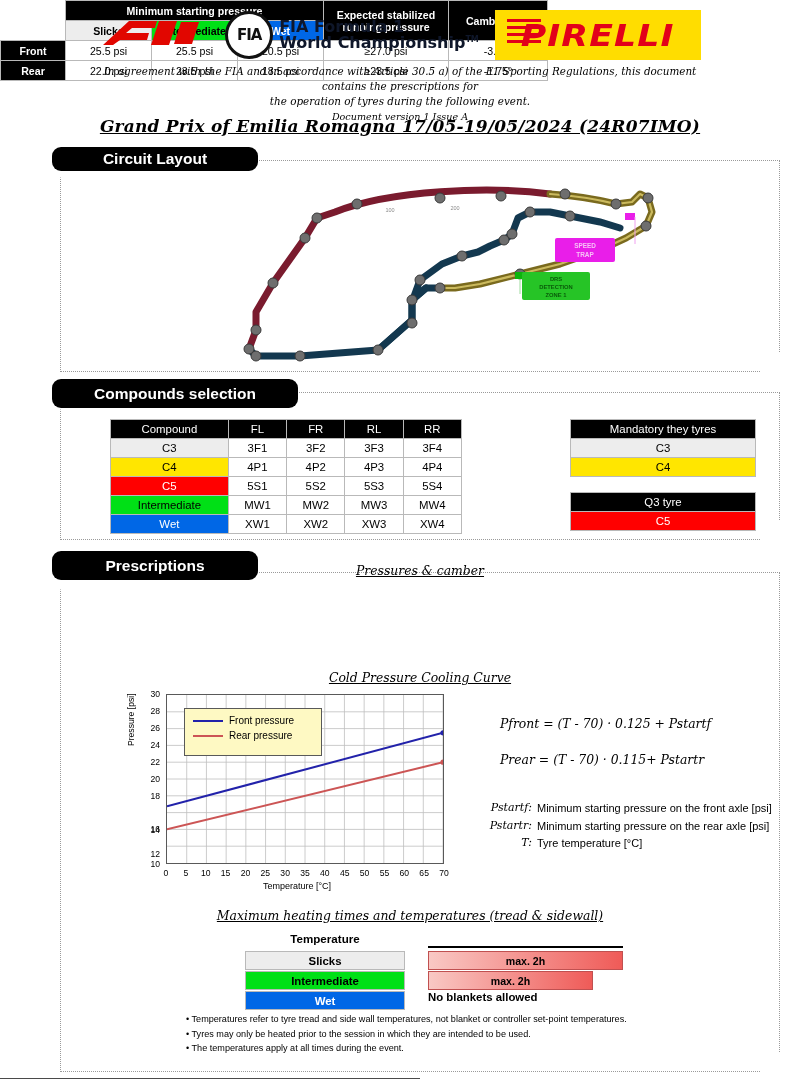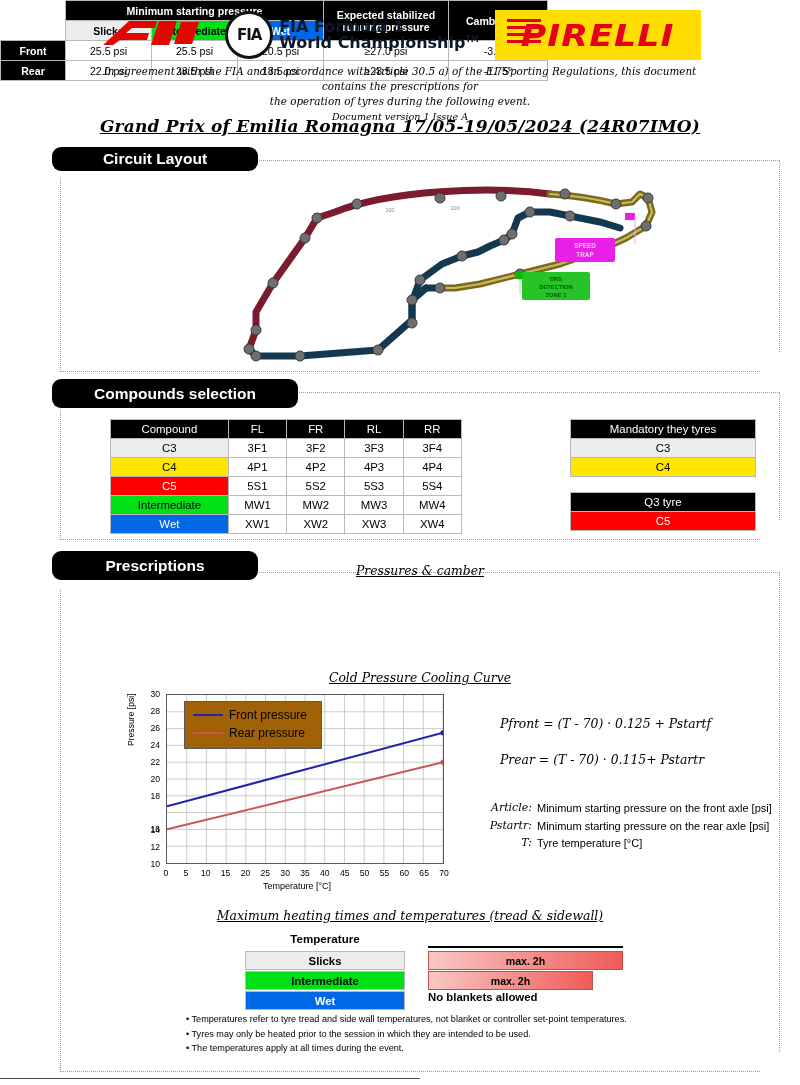--- a/index.html
+++ b/index.html
@@ -81,22 +81,22 @@
   #tbl-press .cam{width:96px;}
 
   
   #chart{position:absolute;left:132px;top:688px;width:330px;height:210px;}
   .yaxis-title{position:absolute;left:-6px;top:58px;transform:rotate(-90deg);transform-origin:left top;
        font-size:8.6px;white-space:nowrap;}
   .xaxis-title{position:absolute;left:0;top:193px;width:330px;text-align:center;font-size:9px;}
   .ytick{position:absolute;right:0;font-size:8.6px;text-align:right;width:20px;transform:translateY(-50%);}
   .xtick{position:absolute;font-size:8.6px;text-align:center;width:20px;transform:translateX(-50%);}
   .plot{position:absolute;left:34px;top:6px;width:278px;height:170px;border:1px solid #595959;box-sizing:border-box;background:#fff;}
-  .legendbox{position:absolute;left:52px;top:13px;width:136px;height:42px;background:#a16207;border:1px solid #595959;
-       font-size:12px;padding:4px 0 0 0;z-index:3;}
+  .legendbox{position:absolute;left:52px;top:20px;width:136px;height:42px;background:#fef9c3;border:1px solid #595959;
+       font-size:10px;padding:4px 0 0 0;z-index:3;}
   .legrow{display:flex;align-items:center;gap:6px;padding:2px 0 2px 8px;}
   .legline{width:30px;height:2px;display:inline-block;}
 
   
   .formula{position:absolute;font-family:"DejaVu Serif",serif;font-style:italic;font-size:12.4px;}
   #f1{left:500px;top:716px;}
   #f2{left:500px;top:752px;}
   .defs{position:absolute;left:480px;top:800px;width:300px;font-size:11px;line-height:1.5;}
   .defs .row{display:flex;gap:5px;margin-bottom:1px;}
   .defs .sym{font-family:"DejaVu Serif",serif;font-style:italic;width:52px;text-align:right;flex:none;}
@@ -392,21 +392,21 @@
         <span class="legline" style="background:#2222aa"></span>
         <span>Front pressure</span>
       </div>
       <div class="legrow">
         <span class="legline" style="background:#cc5555"></span>
         <span>Rear pressure</span>
       </div>
     </div>
     <div id="yticks">
         <div class="ytick" style="left: 8px; top: 176px;">10</div>
-        <div class="ytick" style="left: 8px; top: 159px; text-align: right;">12</div>
+        <div class="ytick" style="left: 8px; top: 166px; text-align: right;">12</div>
         <div class="ytick" style="left: 8px; top: 142px;">14</div>
         <div class="ytick" style="left: 8px; top: 125px; margin-top: 16px;">16</div>
         <div class="ytick" style="left: 8px; top: 108px;">18</div>
         <div class="ytick" style="left: 8px; top: 91px;">20</div>
         <div class="ytick" style="left: 8px; top: 74px;">22</div>
         <div class="ytick" style="left: 8px; top: 57px;">24</div>
         <div class="ytick" style="left: 8px; top: 40px;">26</div>
         <div class="ytick" style="left: 8px; top: 23px;">28</div>
         <div class="ytick" style="left: 8px; top: 6px;">30</div>
       </div>
@@ -426,21 +426,21 @@
         <div class="xtick" style="left: 272.286px; top: 180px;">60</div>
         <div class="xtick" style="left: 292.143px; top: 180px;">65</div>
         <div class="xtick" style="left: 312px; top: 180px;">70</div>
       </div>
   </div>
 
   <div class="formula" id="f1">Pfront = (T - 70) · 0.125 + Pstartf</div>
   <div class="formula" id="f2">Prear = (T - 70) · 0.115+ Pstartr</div>
   <div class="defs">
     <div class="row">
-      <div class="sym">Article:</div>
+      <div class="sym">Pstartf:</div>
       <div class="txt">Minimum starting pressure on the front axle [psi]</div>
     </div>
     <div class="row">
       <div class="sym">Pstartr:</div>
       <div class="txt">Minimum starting pressure on the rear axle [psi]</div>
     </div>
     <div class="row">
       <div class="sym">T:</div>
       <div class="txt">Tyre temperature [°C]</div>
     </div>

